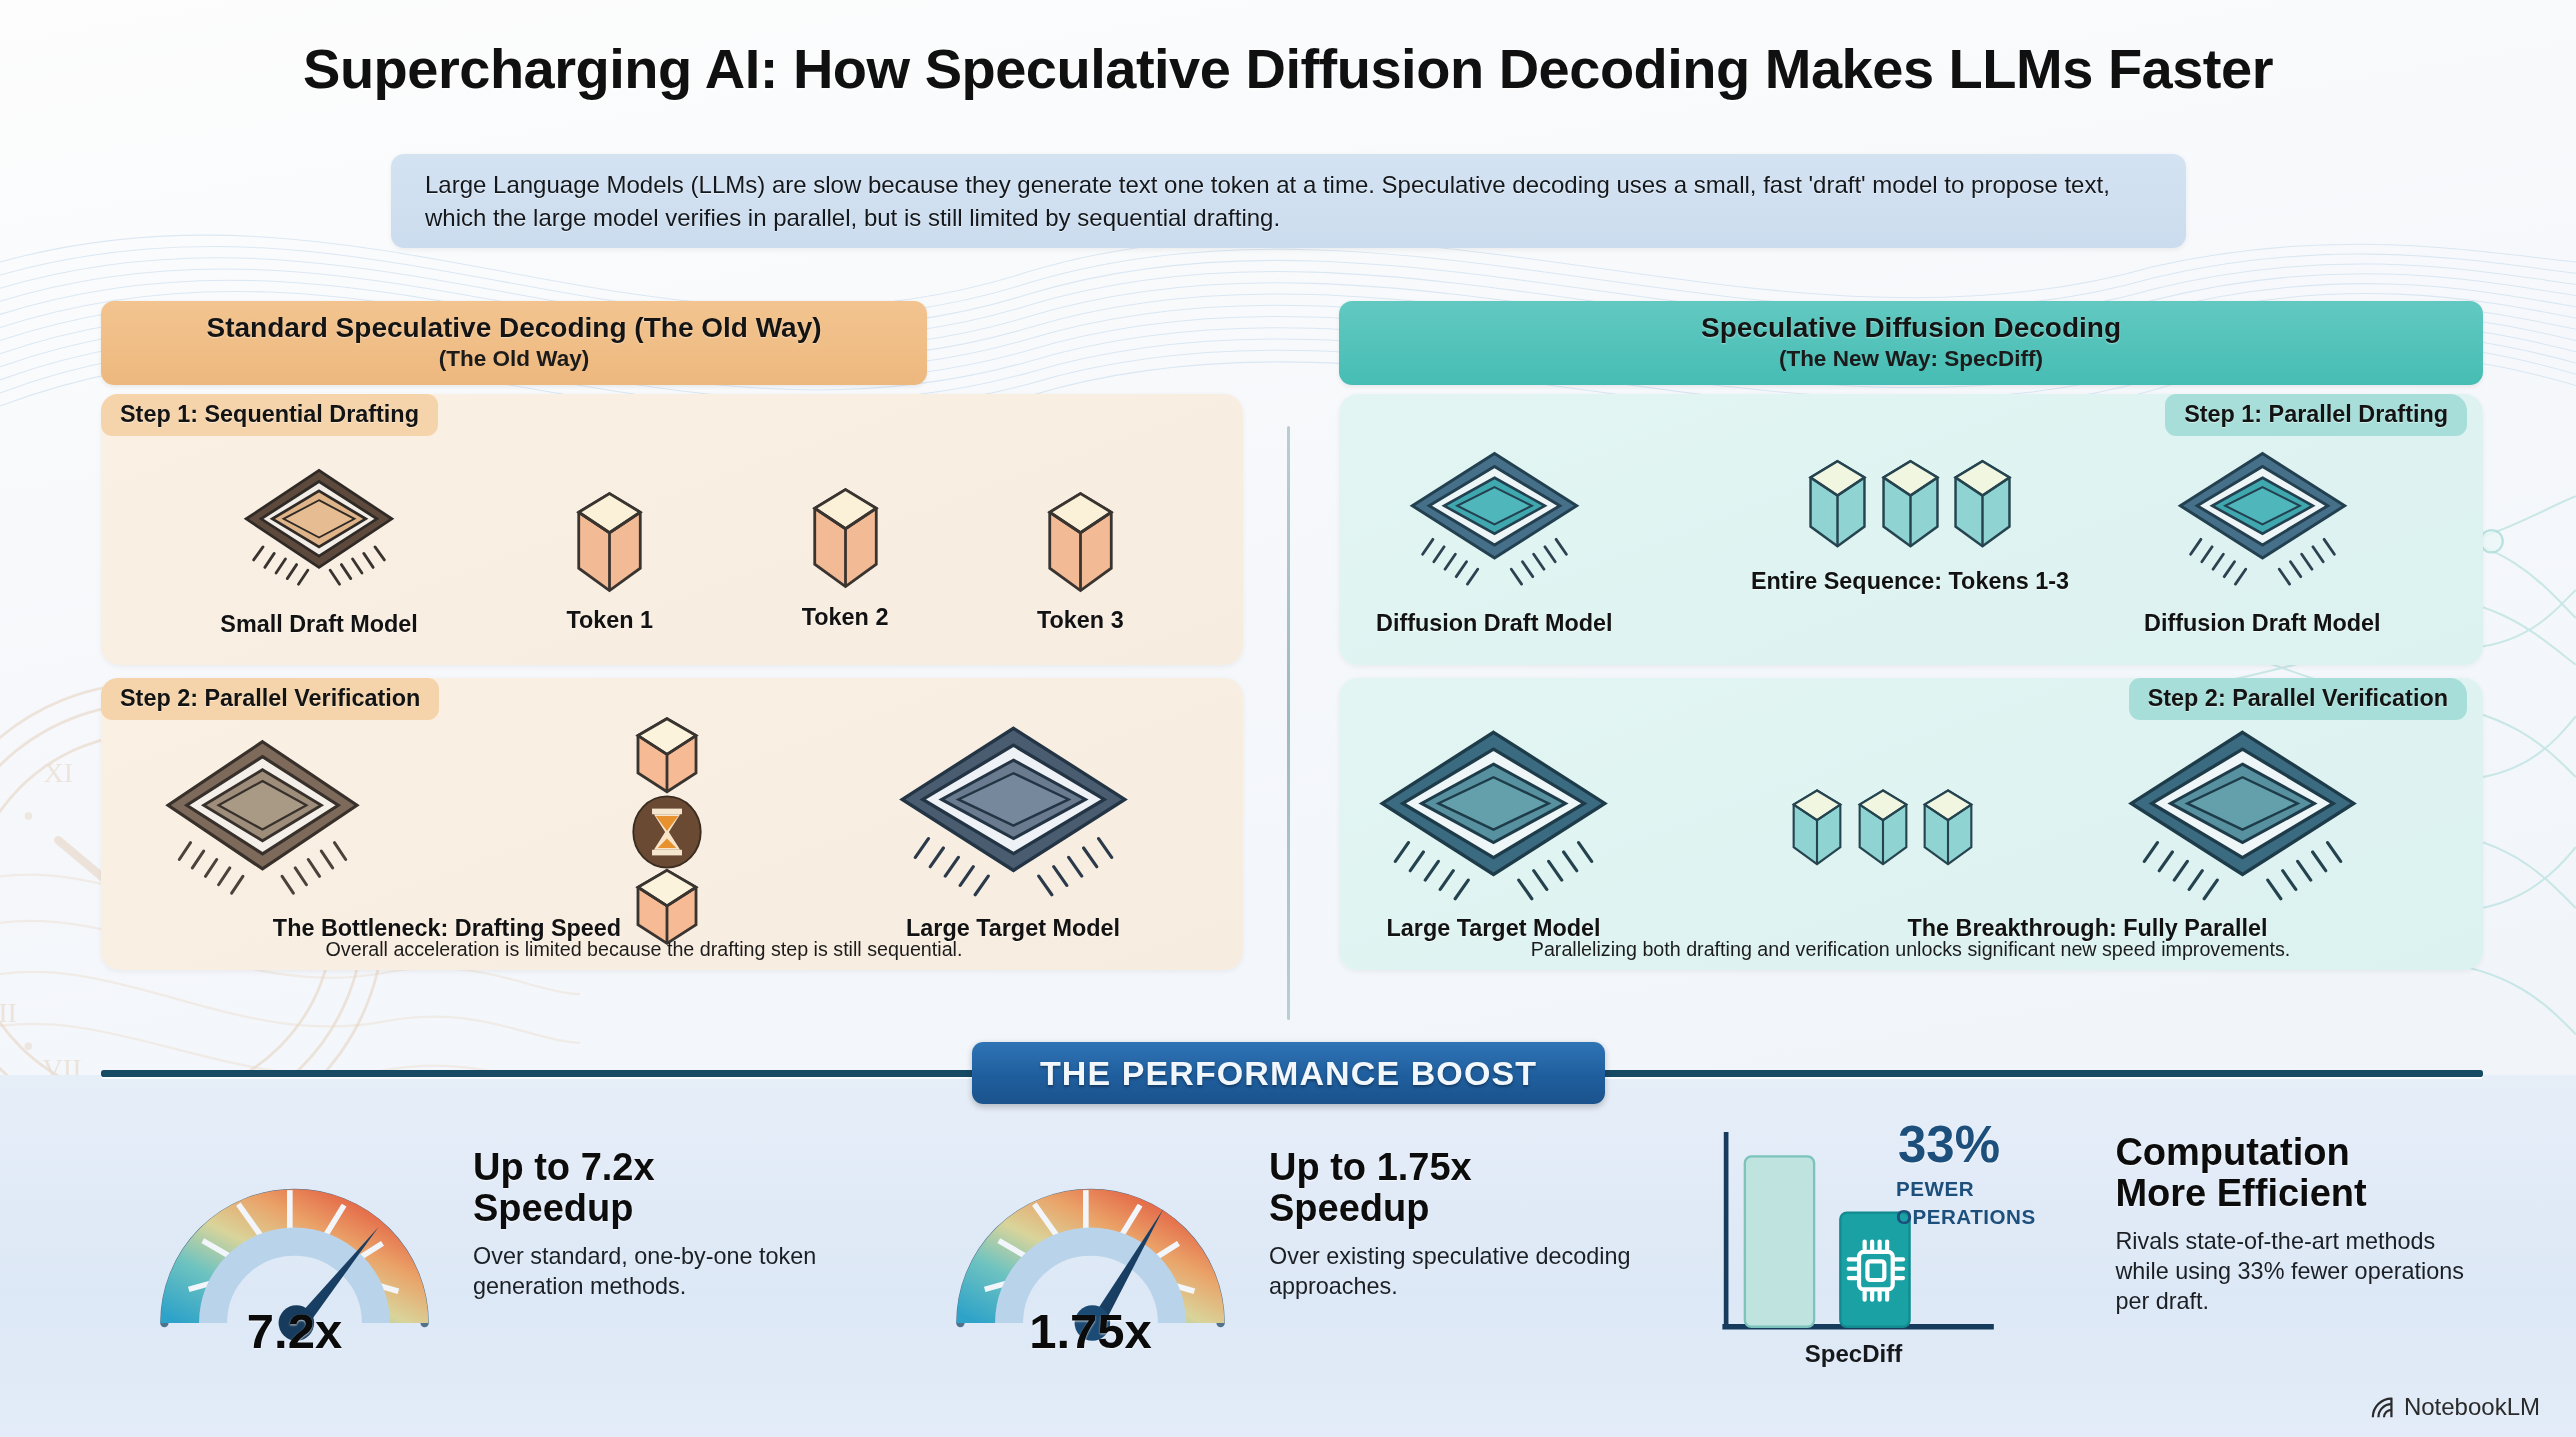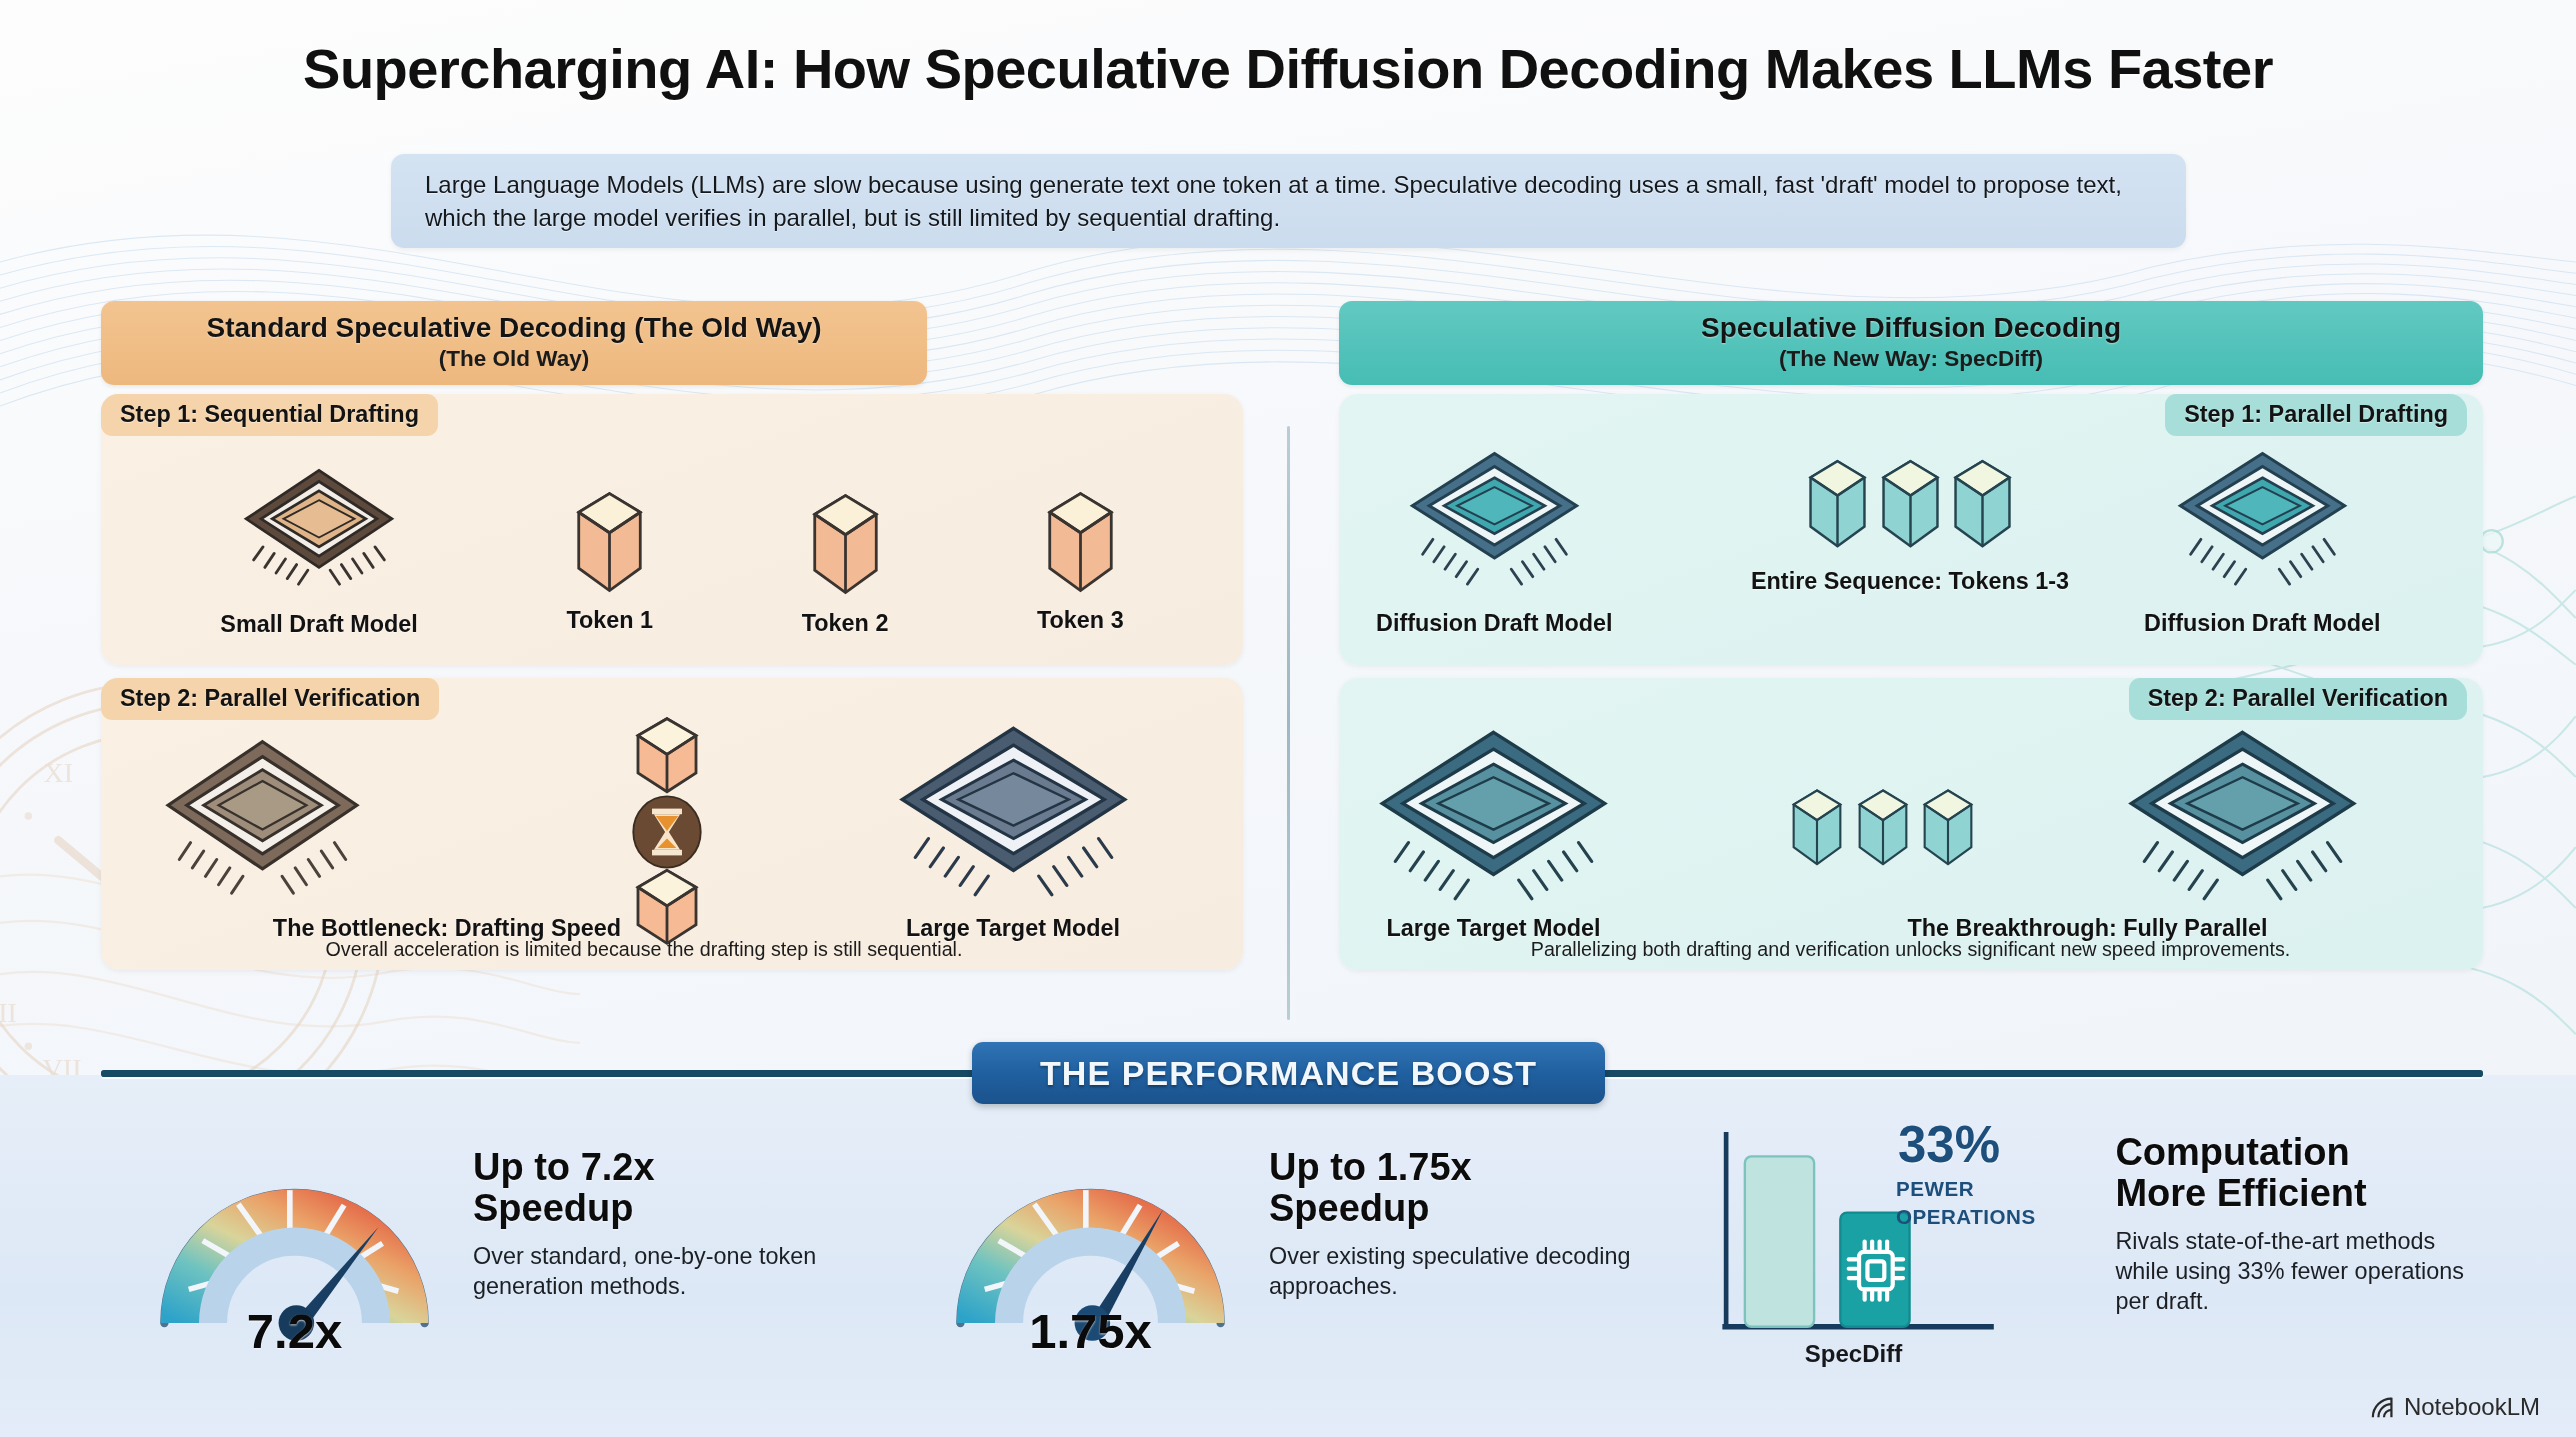--- a/index.html
+++ b/index.html
@@ -247,21 +247,21 @@
       <path d="M-20,40 C120,10 240,120 400,90 C520,66 580,130 640,110"></path>
       <path d="M-20,90 C120,58 250,170 410,140 C530,116 590,180 650,158"></path>
       <path d="M-20,145 C120,112 250,222 410,192 C530,168 590,232 650,210"></path>
       <path d="M-20,200 C120,170 250,272 410,244 C530,222 590,280 650,262"></path>
     </g>
   </svg>
 
   <div id="title">Supercharging AI: How Speculative Diffusion Decoding Makes LLMs Faster</div>
 
   <div id="intro">
-    <p>Large Language Models (LLMs) are slow because using generate text one token at a time. Speculative decoding uses a small, fast 'draft' model to propose text, which the large model verifies in parallel, but is still limited by sequential drafting.</p>
+    <p>Large Language Models (LLMs) are slow because they generate text one token at a time. Speculative decoding uses a small, fast 'draft' model to propose text, which the large model verifies in parallel, but is still limited by sequential drafting.</p>
   </div>
 
   <div id="divider"></div>
 
   <div class="col" id="col-left">
 
     <div class="col-header" id="hdr-left">
       <div class="h1">Standard Speculative Decoding (The Old Way)</div>
       <div class="h2">(The Old Way)</div>
     </div>
@@ -288,21 +288,21 @@
         <div class="fig" style="margin-bottom:3.7px;">
           <svg width="77" height="110" viewBox="0 0 82 118">
             <path d="M41,6 L74,26 L74,86 L41,110 L8,86 L8,26 Z" fill="#f3bb95" stroke="#3a3430" stroke-width="3"></path>
             <path d="M41,6 L74,26 L41,48 L8,26 Z" fill="#fbf1d9" stroke="#3a3430" stroke-width="3"></path>
             <path d="M41,48 L41,110" stroke="#3a3430" stroke-width="3" fill="none"></path>
             <path d="M8,26 L41,48 L74,26" fill="none" stroke="#3a3430" stroke-width="3"></path>
           </svg>
           <div class="fig-label light">Token 1</div>
         </div>
 
-        <div class="fig" style="margin-bottom:1px;">
+        <div class="fig" style="margin-bottom:7px;">
           <svg width="77" height="110" viewBox="0 0 82 118">
             <path d="M41,6 L74,26 L74,86 L41,110 L8,86 L8,26 Z" fill="#f3bb95" stroke="#3a3430" stroke-width="3"></path>
             <path d="M41,6 L74,26 L41,48 L8,26 Z" fill="#fbf1d9" stroke="#3a3430" stroke-width="3"></path>
             <path d="M41,48 L41,110" stroke="#3a3430" stroke-width="3" fill="none"></path>
             <path d="M8,26 L41,48 L74,26" fill="none" stroke="#3a3430" stroke-width="3"></path>
           </svg>
           <div class="fig-label light">Token 2</div>
         </div>
 
         <div class="fig" style="margin-bottom:3.7px;">

